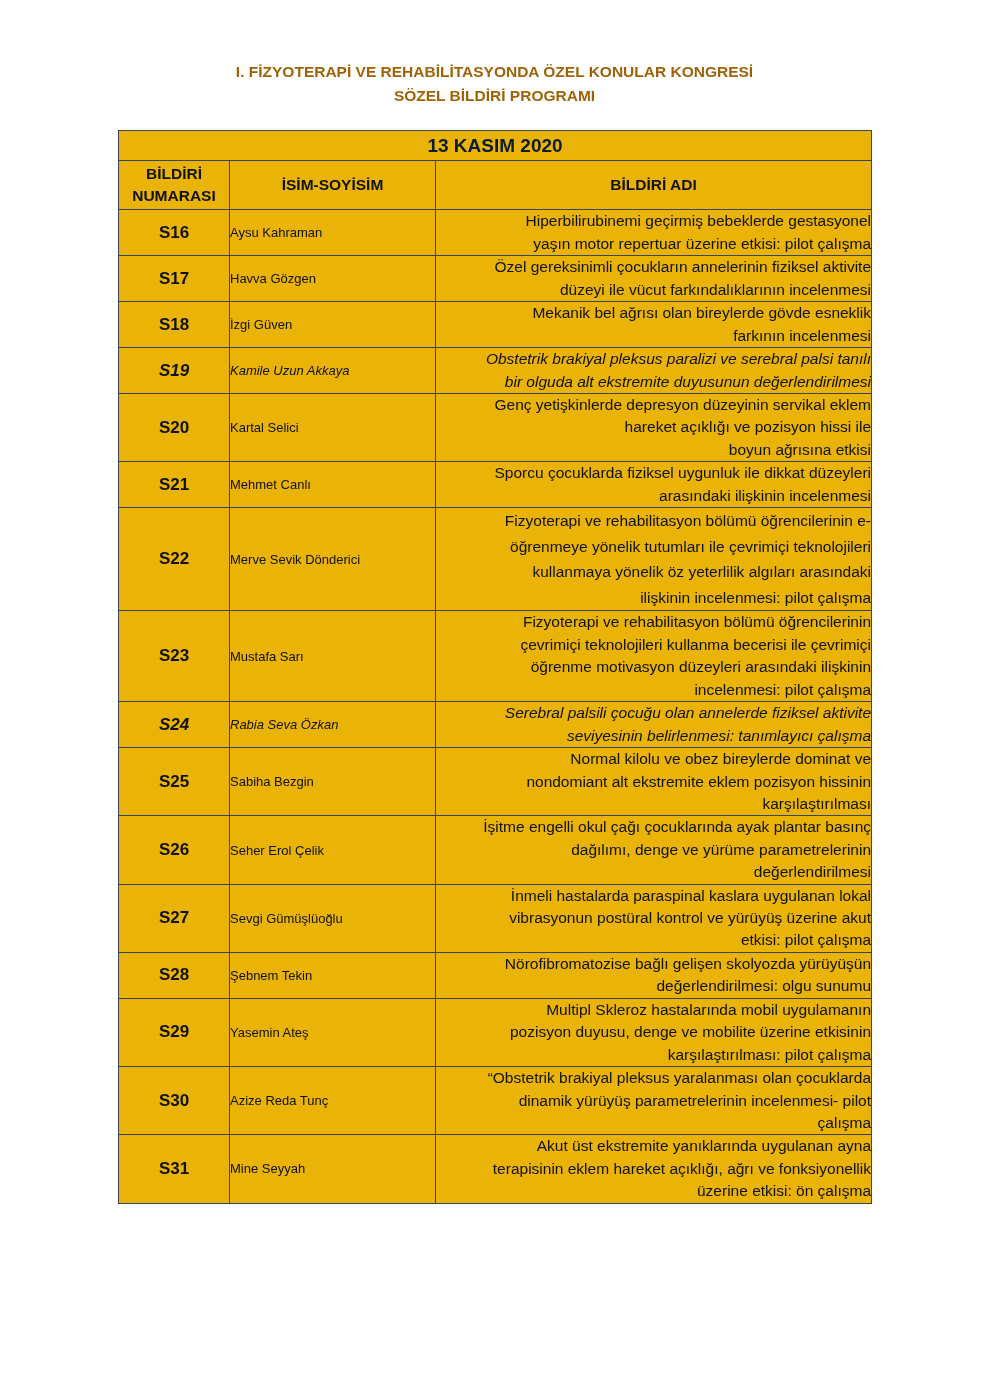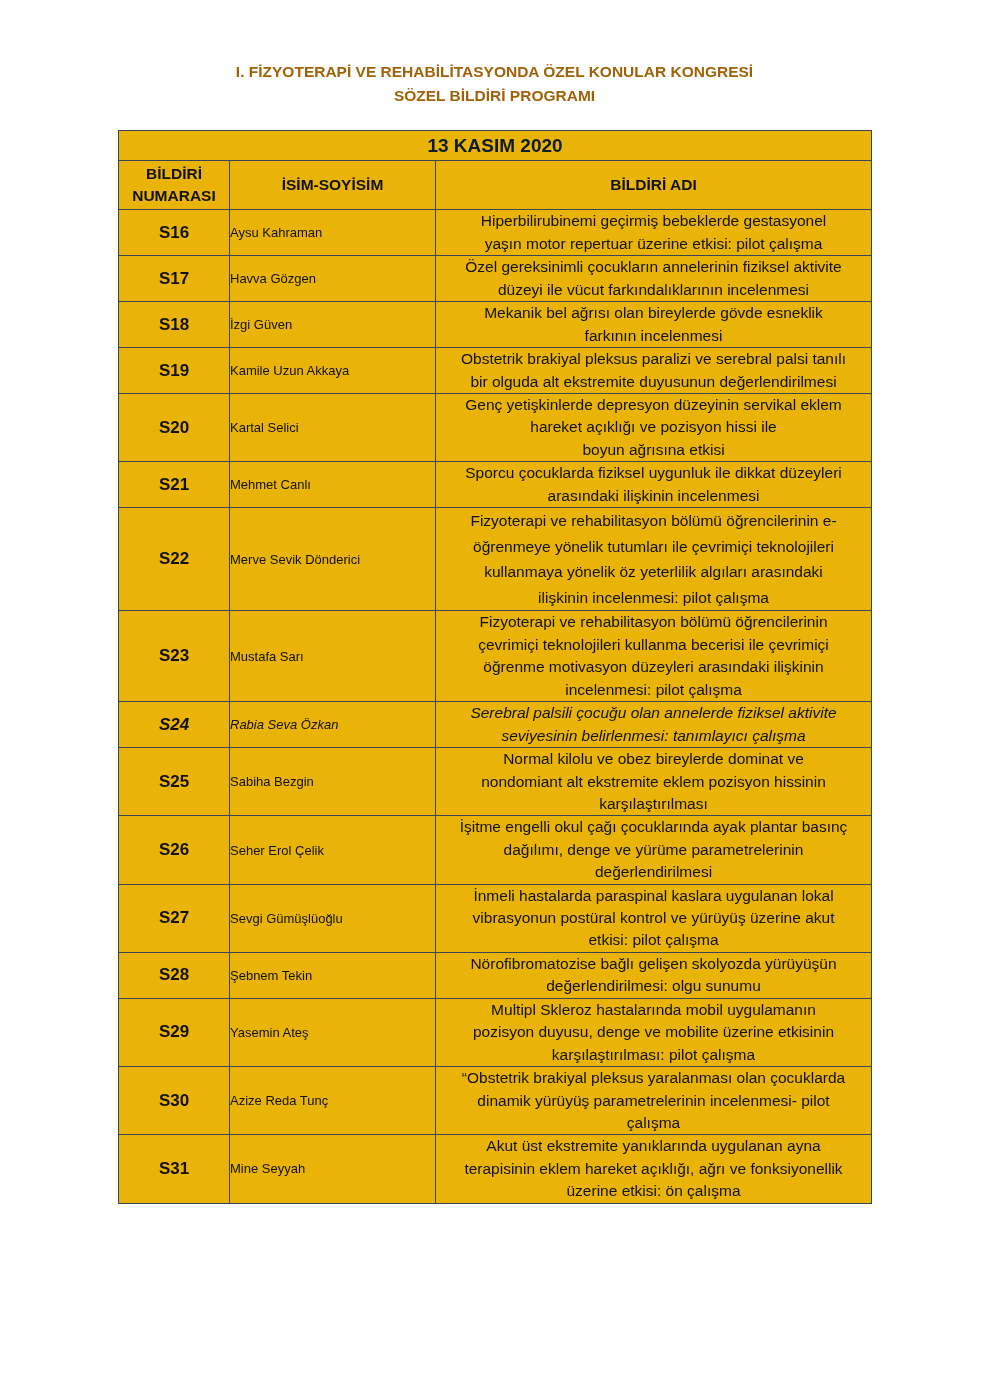--- a/index.html
+++ b/index.html
@@ -5,21 +5,21 @@
   html, body { margin: 0; padding: 0; background: #ffffff; }
   body { width: 989px; height: 1400px; position: relative; font-family: "Liberation Sans", sans-serif; color: #111; }
   .title-block { position: absolute; top: 60px; left: 0; width: 989px; text-align: center; }
   .title-line { font-family: "Liberation Sans", sans-serif; font-weight: bold; font-size: 15.5px; line-height: 24px; color: #a16207; letter-spacing: 0; }
   table.program { position: absolute; top: 130px; left: 118px; width: 753px; border-collapse: collapse; table-layout: fixed; }
   table.program td, table.program th { border: 1px solid #3a4656; background: #eab308; padding: 0; }
   .date-row th { background: #0b6fc4; height: 29px; font-size: 19px; font-weight: bold; color: #0d1b2e; text-align: center; }
   .head-row th { height: 48px; font-size: 15.5px; font-weight: bold; color: #111; text-align: center; line-height: 22px; }
   td.num { text-align: center; font-weight: bold; font-size: 17px; }
   td.name { text-align: left; font-size: 13px; padding-left: 8px; }
-  td.title { text-align: center; font-size: 15.5px; line-height: 22.4px; padding: 0 6px 0 8px; vertical-align: middle; }
+  td.title { text-align: right; font-size: 15.5px; line-height: 22.4px; padding: 0 6px 0 8px; vertical-align: middle; }
   td.title.wide-lines { line-height: 25.5px; }
   col.c1 { width: 111px; } col.c2 { width: 206px; } col.c3 { width: 436px; }
 </style>
 </head>
 <body>
 
 <div class="title-block">
   <div class="title-line">I. FİZYOTERAPİ VE REHABİLİTASYONDA ÖZEL KONULAR KONGRESİ</div>
   <div class="title-line">SÖZEL BİLDİRİ PROGRAMI</div>
 </div>
@@ -61,21 +61,21 @@
         </td>
       </tr>
       <tr style="height: 46px; margin-left: 40px;">
         <td class="num">S18</td>
         <td class="name">İzgi Güven</td>
         <td class="title">
           <div>Mekanik bel ağrısı olan bireylerde gövde esneklik</div>
           <div>farkının incelenmesi</div>
         </td>
       </tr>
-      <tr style="height: 46px;">
+      <tr style="height: 46px; font-style: italic;">
         <td class="num">S19</td>
         <td class="name">Kamile Uzun Akkaya</td>
         <td class="title">
           <div>Obstetrik brakiyal pleksus paralizi ve serebral palsi tanılı</div>
           <div>bir olguda alt ekstremite duyusunun değerlendirilmesi</div>
         </td>
       </tr>
       <tr style="height: 68px;">
         <td class="num">S20</td>
         <td class="name">Kartal Selici</td>

